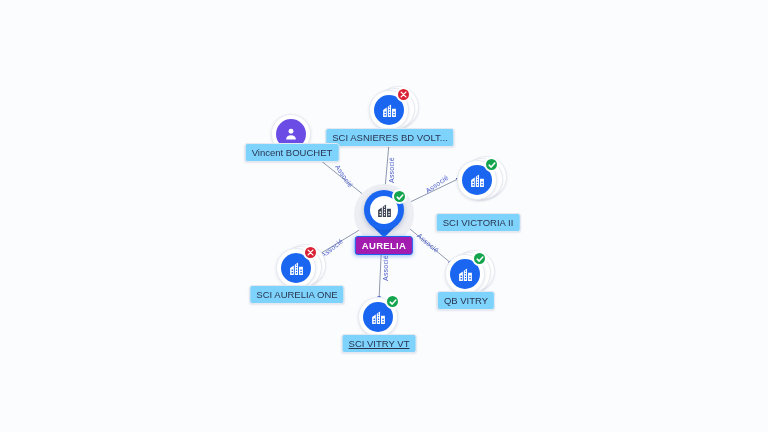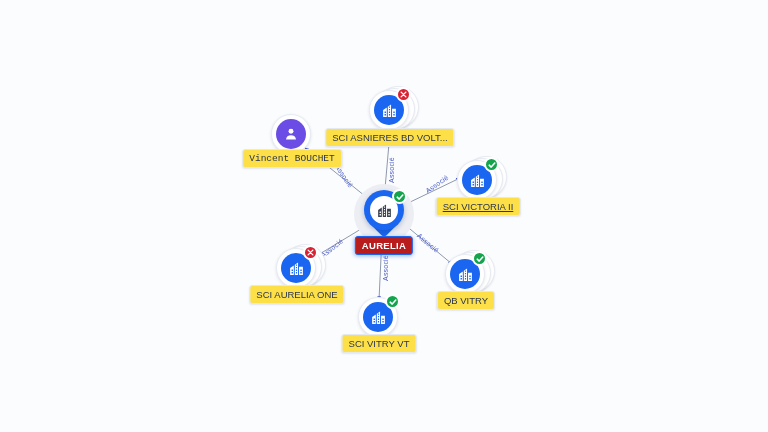--- a/index.html
+++ b/index.html
@@ -123,28 +123,28 @@
   .badge svg { display: block; }
 
   
   .label {
     position: absolute;
     transform: translateX(-50%);
     white-space: nowrap;
     font-size: 9.5px;
     line-height: 13px;
     color: #2a3550;
-    background: #fde047;
+    background: #7dd3fc;
     border: 1px solid #e4e9f1;
     border-radius: 3px;
     padding: 2px 6px;
     box-shadow: 0 1px 2px rgba(22,40,80,.10);
   }
   .label.selected {
-    background: #b91c1c;
+    background: #a21caf;
     border-color: #1a66f0;
     color: #ffffff;
     font-weight: bold;
     letter-spacing: .3px;
     box-shadow: 0 1px 4px rgba(26,102,240,.45);
   }
 
   
   .edge-label {
     position: absolute;
@@ -205,40 +205,40 @@
   <div class="node" style="left:292px; top:135px;">
     <div class="node-stack">
       <div class="ring"></div>
       <div class="disc person">
         <svg width="16" height="16" viewBox="0 0 24 24" fill="#ffffff">
           <circle cx="12" cy="8" r="3.7"></circle>
           <path d="M4.6 20.2c0-3.9 3.3-6.3 7.4-6.3s7.4 2.4 7.4 6.3z"></path>
         </svg>
       </div>
     </div>
-    <div class="label" style="left:0px; top:14px;font-family:Liberation Mono, monospace;">Vincent BOUCHET</div>
+    <div class="label" style="left:0px; top:8px;">Vincent BOUCHET</div>
   </div>
 
   <div class="node" style="left:478px; top:181px;">
     <div class="node-stack">
       <div class="sheet s2"></div>
       <div class="sheet s1"></div>
       <div class="ring"></div>
       <div class="disc company">
         <svg width="17" height="17" viewBox="0 0 24 24" fill="#ffffff">
           <path d="M3 21V11.2l5.2-3.4V21H3zm6.6 0V6.6l4.6-3v17.4H9.6zM15.6 21V9.4H21V21h-5.4zM5 19h2v-2H5v2zm6.2 0h1.6v-2h-1.6v2zm6.2 0h2v-2h-2v2zM5 15.4h2v-2H5v2zm6.2 0h1.6v-2h-1.6v2zm6.2 0h2v-2h-2v2zm-6.2-3.6h1.6v-2h-1.6v2zm0-3.6h1.6v-2h-1.6v2z"></path>
         </svg>
       </div>
       <div class="badge ok" style="left:27px; top:-3px;">
         <svg width="8" height="8" viewBox="0 0 10 10">
           <path d="M1.5 5.2 L4 7.6 L8.5 2.6" stroke="#ffffff" stroke-width="1.9" fill="none" stroke-linecap="round" stroke-linejoin="round"></path>
         </svg>
       </div>
     </div>
-    <div class="label" style="left:0px; top:16px;text-decoration:underline;">SCI VICTORIA II</div>
+    <div class="label" style="left:0px; top:32px;">SCI VICTORIA II</div>
   </div>
 
   <div class="node" style="left:466px; top:275px;">
     <div class="node-stack">
       <div class="sheet s2"></div>
       <div class="sheet s1"></div>
       <div class="ring"></div>
       <div class="disc company">
         <svg width="17" height="17" viewBox="0 0 24 24" fill="#ffffff">
           <path d="M3 21V11.2l5.2-3.4V21H3zm6.6 0V6.6l4.6-3v17.4H9.6zM15.6 21V9.4H21V21h-5.4zM5 19h2v-2H5v2zm6.2 0h1.6v-2h-1.6v2zm6.2 0h2v-2h-2v2zM5 15.4h2v-2H5v2zm6.2 0h1.6v-2h-1.6v2zm6.2 0h2v-2h-2v2zm-6.2-3.6h1.6v-2h-1.6v2zm0-3.6h1.6v-2h-1.6v2z"></path>
@@ -260,21 +260,21 @@
         <svg width="17" height="17" viewBox="0 0 24 24" fill="#ffffff">
           <path d="M3 21V11.2l5.2-3.4V21H3zm6.6 0V6.6l4.6-3v17.4H9.6zM15.6 21V9.4H21V21h-5.4zM5 19h2v-2H5v2zm6.2 0h1.6v-2h-1.6v2zm6.2 0h2v-2h-2v2zM5 15.4h2v-2H5v2zm6.2 0h1.6v-2h-1.6v2zm6.2 0h2v-2h-2v2zm-6.2-3.6h1.6v-2h-1.6v2zm0-3.6h1.6v-2h-1.6v2z"></path>
         </svg>
       </div>
       <div class="badge ok" style="left:27px; top:-3px;">
         <svg width="8" height="8" viewBox="0 0 10 10">
           <path d="M1.5 5.2 L4 7.6 L8.5 2.6" stroke="#ffffff" stroke-width="1.9" fill="none" stroke-linecap="round" stroke-linejoin="round"></path>
         </svg>
       </div>
     </div>
-    <div class="label" style="left:0px; top:16px;">SCI VITRY VT</div>
+    <div class="label" style="left:0px; top:16px;text-decoration:underline;">SCI VITRY VT</div>
   </div>
 
   <div class="node" style="left:297px; top:269px;">
     <div class="node-stack">
       <div class="sheet s2"></div>
       <div class="sheet s1"></div>
       <div class="ring"></div>
       <div class="disc company">
         <svg width="17" height="17" viewBox="0 0 24 24" fill="#ffffff">
           <path d="M3 21V11.2l5.2-3.4V21H3zm6.6 0V6.6l4.6-3v17.4H9.6zM15.6 21V9.4H21V21h-5.4zM5 19h2v-2H5v2zm6.2 0h1.6v-2h-1.6v2zm6.2 0h2v-2h-2v2zM5 15.4h2v-2H5v2zm6.2 0h1.6v-2h-1.6v2zm6.2 0h2v-2h-2v2zm-6.2-3.6h1.6v-2h-1.6v2zm0-3.6h1.6v-2h-1.6v2z"></path>

